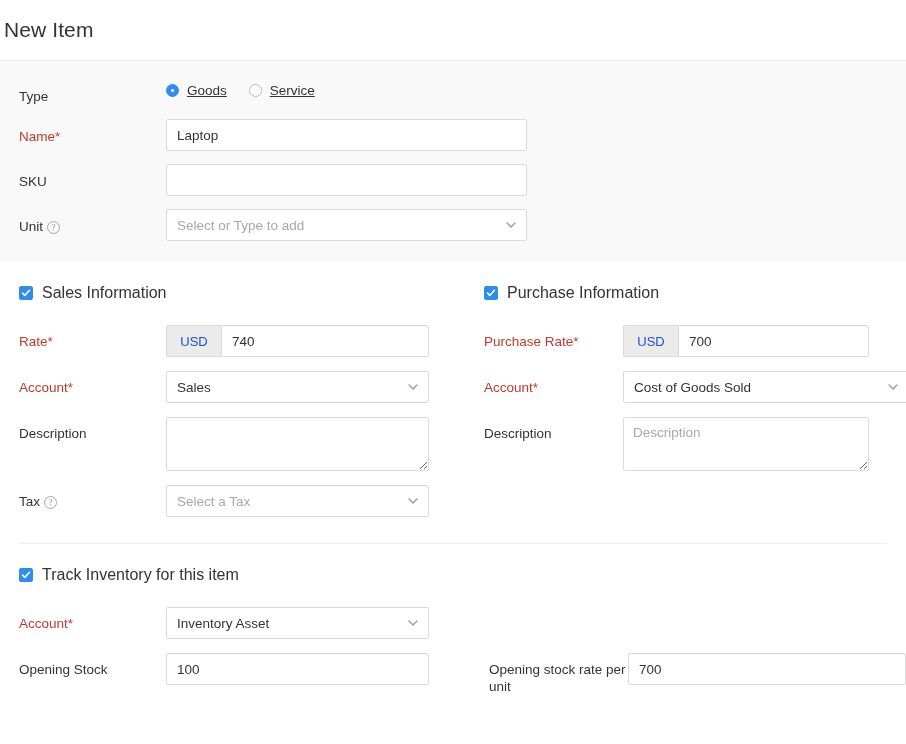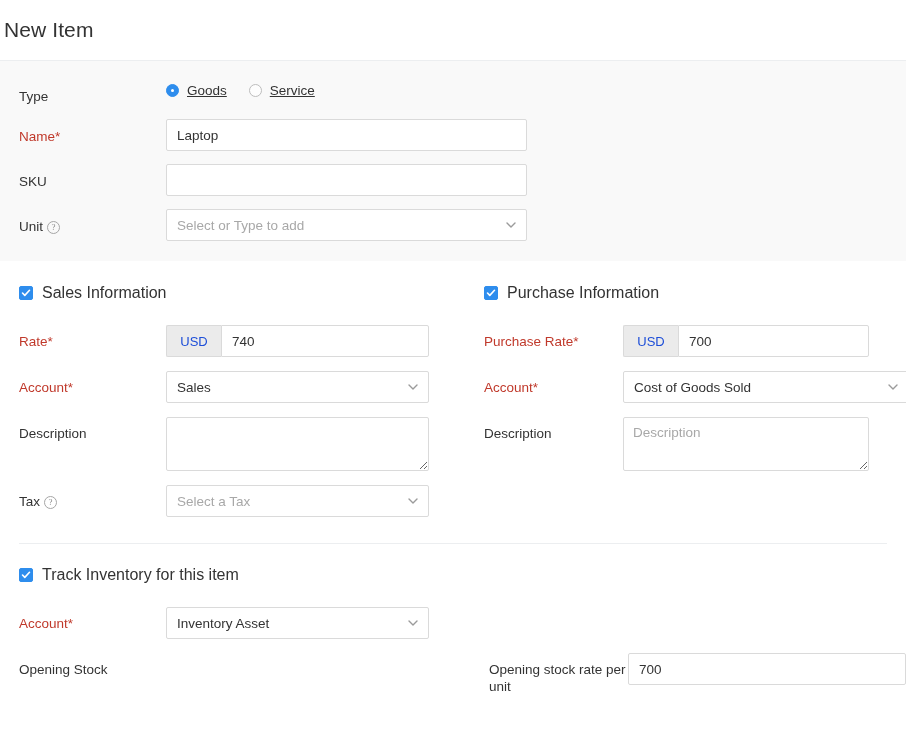--- a/index.html
+++ b/index.html
@@ -379,20 +379,21 @@
       <svg class="chev" viewBox="0 0 10 6">
           <path d="M1 1 L5 5 L9 1" stroke="#9b9b9b" stroke-width="1.4" fill="none" stroke-linecap="round" stroke-linejoin="round"></path>
         </svg>
     </div>
   </div>
 
   <div class="inv-rows">
     <div class="inv-left">
       <div class="c-row">
         <div class="c-lbl dashed-dark"><span class="underline-dashed">Opening Stock</span></div>
+        <input class="fld w-col" type="text" value="100" style="">
       </div>
     </div>
     <div class="inv-right">
       <div class="c-row">
         <div class="c-lbl c-lbl-r" style="width:139px;flex:0 0 139px;">Opening stock rate per unit</div>
         <input class="fld w-right" type="text" value="700" style="">
       </div>
     </div>
   </div>
 </div>

